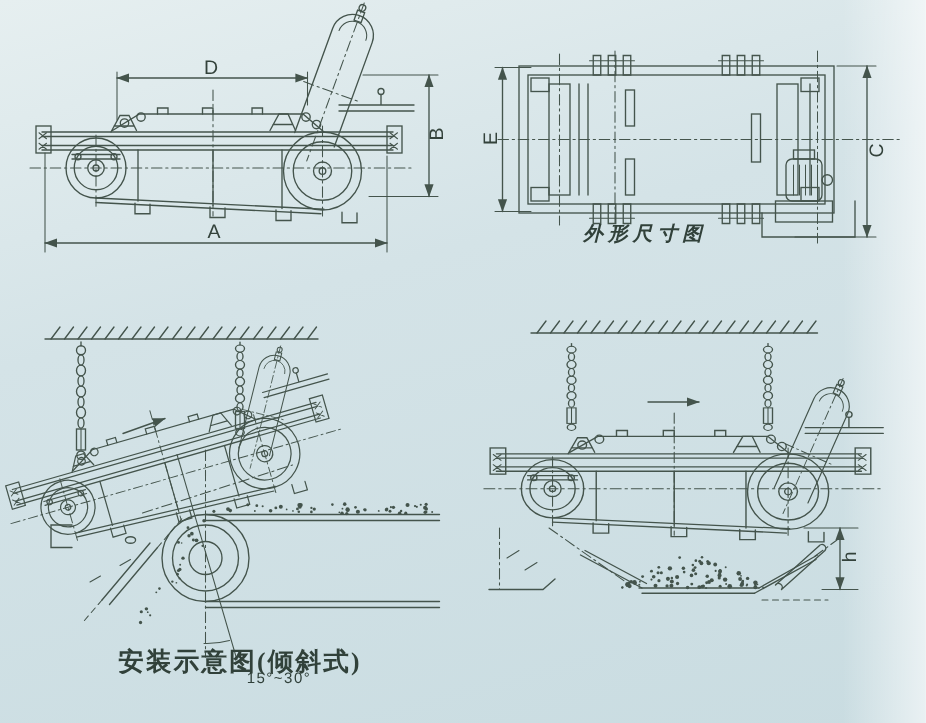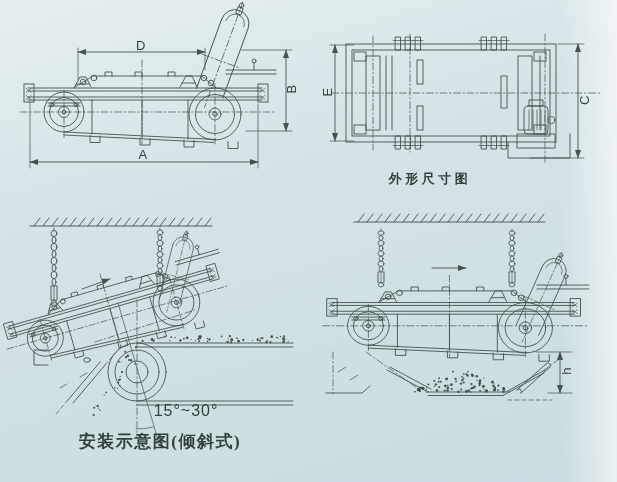--- a/index.html
+++ b/index.html
@@ -25,21 +25,21 @@
     position:absolute;transform:translate(-50%,-50%);
     font-size:13px;color:#33423b;white-space:nowrap;letter-spacing:.5px;
   }
   .lbl.rot{transform:translate(-50%,-50%) rotate(-90deg);}
   .caption{
     position:absolute;transform:translate(-50%,-50%);
     font-family:"Liberation Serif", serif;
     font-size:17px;color:#31413a;white-space:nowrap;letter-spacing:1.5px;font-weight:600;
   }
   .caption.small{font-size:13px;letter-spacing:3.5px;font-weight:600;}
-  .angle{font-size:16px;letter-spacing:1px;color:#30403a;}
+  .angle{font-size:10px;letter-spacing:1px;color:#30403a;margin-top:42px;}
 </style>
 </head>
 <body>
 
 <div class="screen">
 
 <svg class="draw" width="617" height="482" viewBox="0 0 617 482">
   <defs>
     <marker id="arr" viewBox="0 0 10 10" refX="9" refY="5" markerWidth="10" markerHeight="10" orient="auto-start-reverse">
       <path d="M0,1.6 L9.5,5 L0,8.4 z"></path>
@@ -433,16 +433,16 @@
 </svg>
 
 <span class="lbl" style="left:141px;top:45px;">D</span>
 <span class="lbl rot" style="left:291px;top:89px;">B</span>
 <span class="lbl" style="left:143px;top:154px;">A</span>
 <span class="lbl rot" style="left:327px;top:92px;">E</span>
 <span class="lbl rot" style="left:584px;top:100px;">C</span>
 <span class="lbl rot" style="left:566px;top:371px;">h</span>
 <span class="lbl angle" style="left:186px;top:411px;">15°~30°</span>
 
-<span class="caption small" style="left:430px;top:179px;">外形尺寸图</span>
+<span class="caption small" style="left:430px;top:156px;font-style:italic;">外形尺寸图</span>
 <span class="caption" style="left:160px;top:441px;">安装示意图(倾斜式)</span>
 
 </div>
 
 </body></html>

